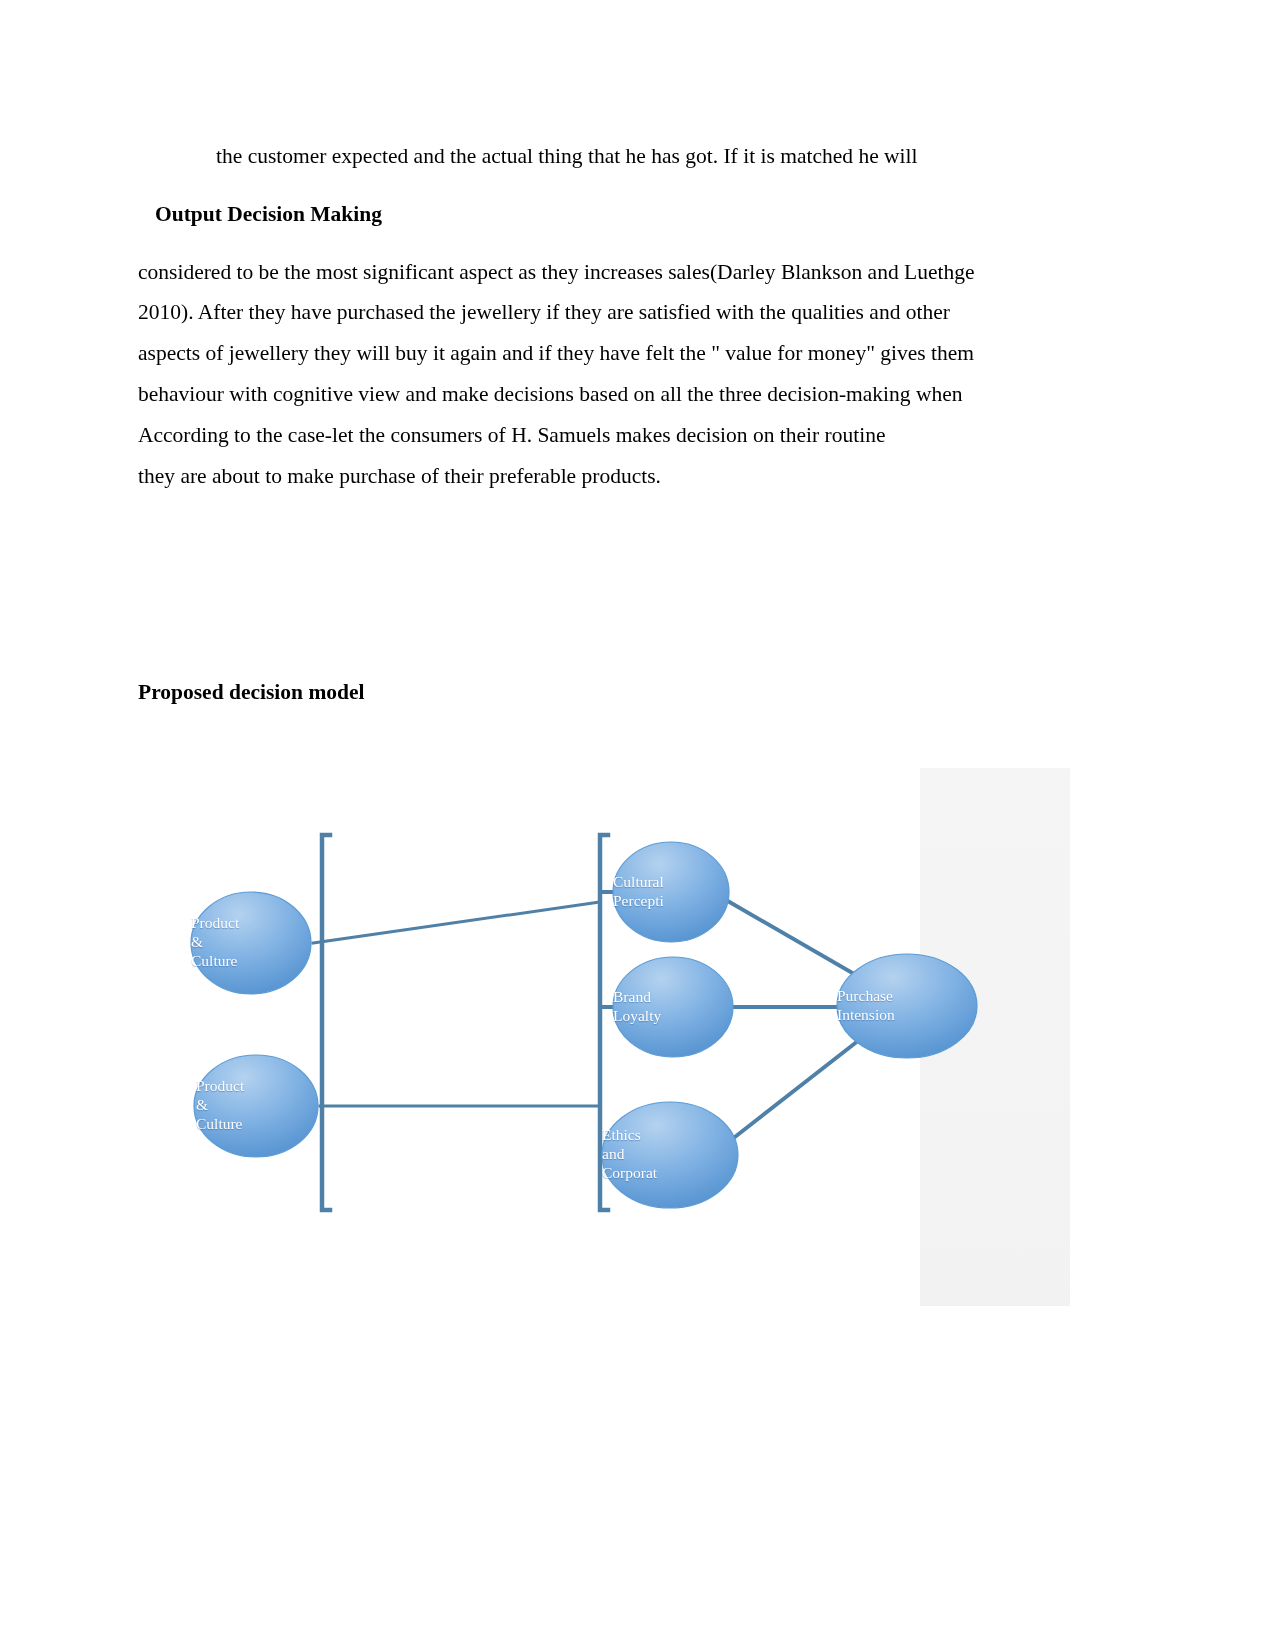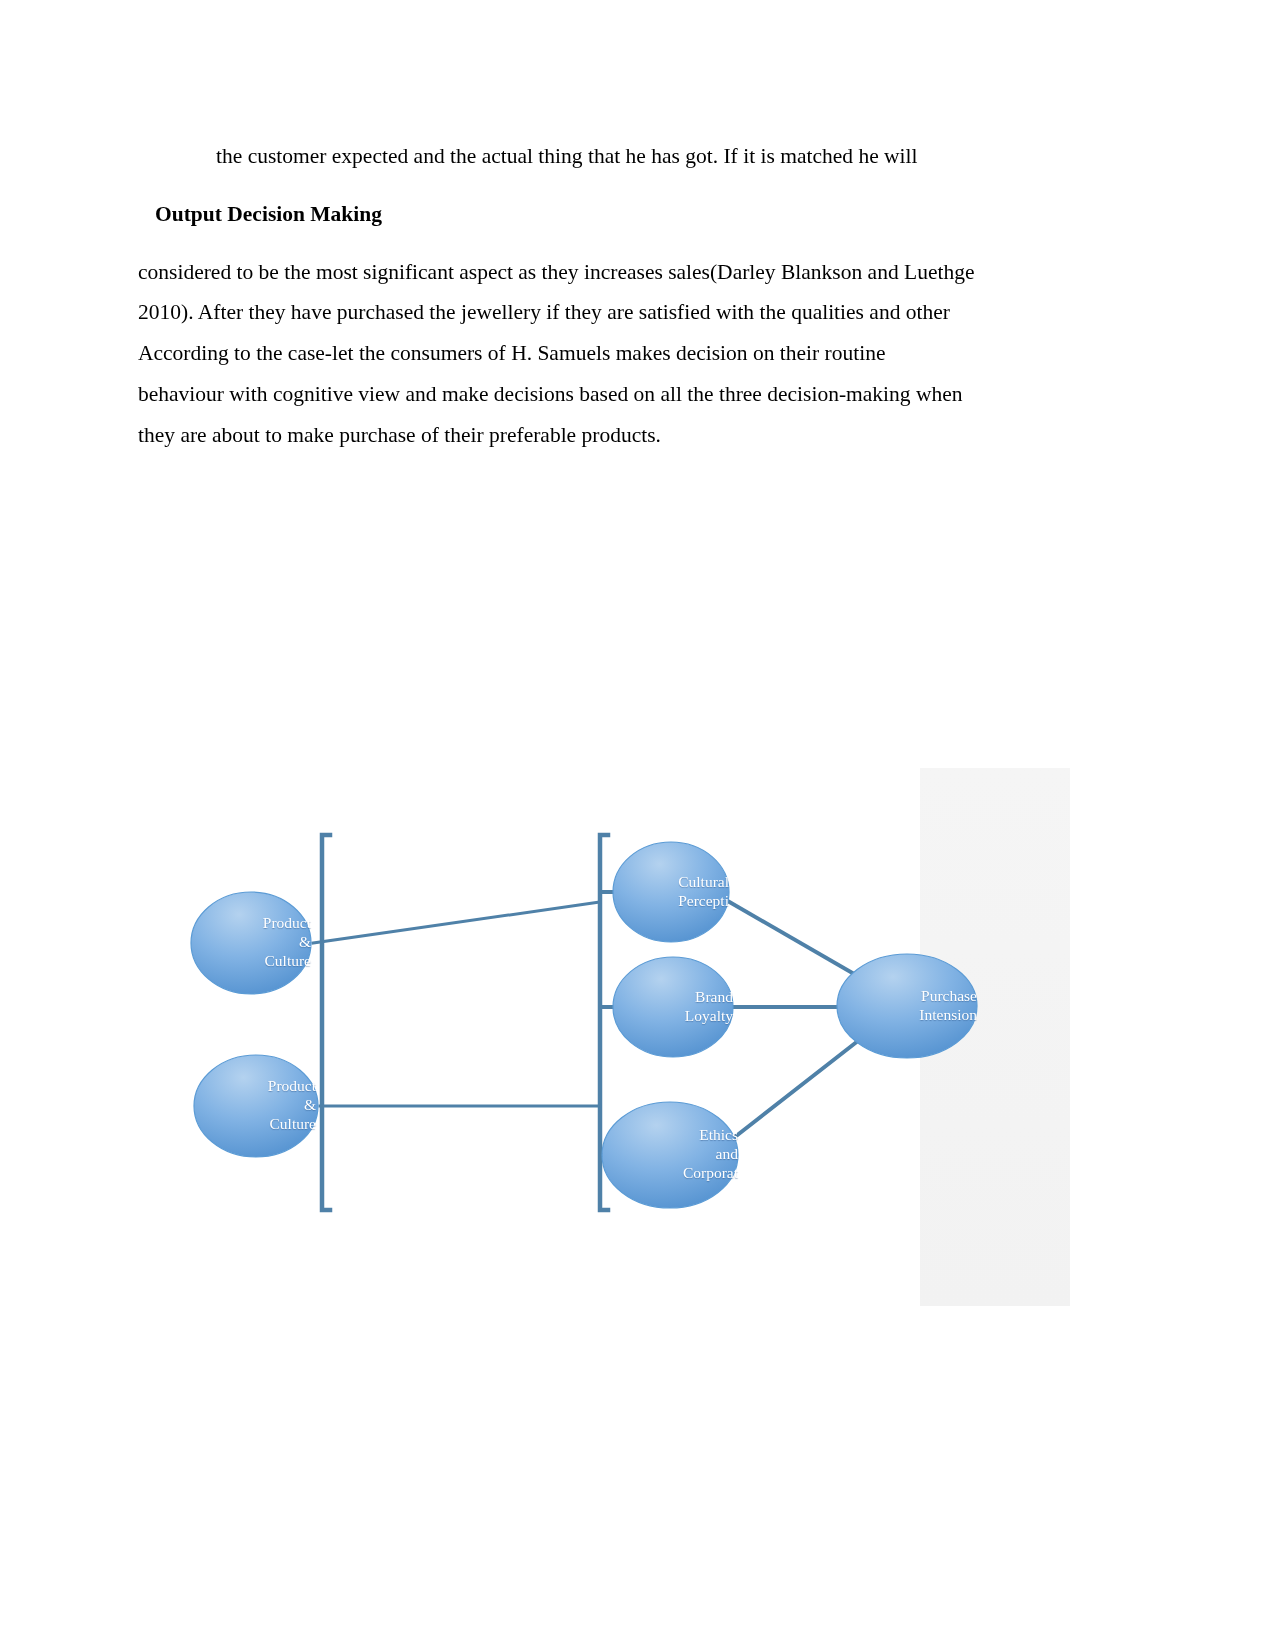--- a/index.html
+++ b/index.html
@@ -55,42 +55,43 @@
     height:620px;
   }
   .diagram svg { display:block; }
 
   .node-label {
     position:absolute;
     color:#ffffff;
     font-family:"Liberation Serif", serif;
     font-size:15.5px;
     line-height:19px;
-    text-align:right;
+    text-align:left;
     text-shadow:0 1px 1px rgba(40,80,130,.45);
     pointer-events:none;
     white-space:pre-line;
-    padding-left:17px;
   }
 </style>
 </head>
 <body>
 
 <div class="page">
 
   <div class="text-body">
     <p class="para indent">the customer expected and the actual thing that he has got. If it is matched he will</p>
     <p class="heading">Output Decision Making</p>
     <p class="para">considered to be the most significant aspect as they increases sales(Darley Blankson and Luethge</p>
     <p class="para">2010). After they have purchased the jewellery if they are satisfied with the qualities and other</p>
+    <p class="para">aspects of jewellery they will buy it again and if they have felt the " value for money" gives them</p>
+    <p class="para">behaviour   with cognitive view and make decisions based on all the three decision-making when</p>
     <p class="para">According to the case-let the consumers of H. Samuels makes decision on their routine</p>
-    <p class="para">behaviour   with cognitive view and make decisions based on all the three decision-making when</p>
     <p class="para">they are about to make purchase of their preferable products.</p>
   </div>
 
+  <div class="heading-model">Proposed decision model</div>
 
   <div class="diagram">
     <svg width="1275" height="620" viewBox="0 0 1275 620" xmlns="http://www.w3.org/2000/svg">
       <defs>
         <radialGradient id="nodeGrad" cx="40%" cy="22%" r="92%">
           <stop offset="0%" stop-color="#b4d2ef"></stop>
           <stop offset="45%" stop-color="#82b3e4"></stop>
           <stop offset="100%" stop-color="#4a8bcc"></stop>
         </radialGradient>
         <linearGradient id="panelGrad" x1="0" y1="0" x2="0" y2="1">

